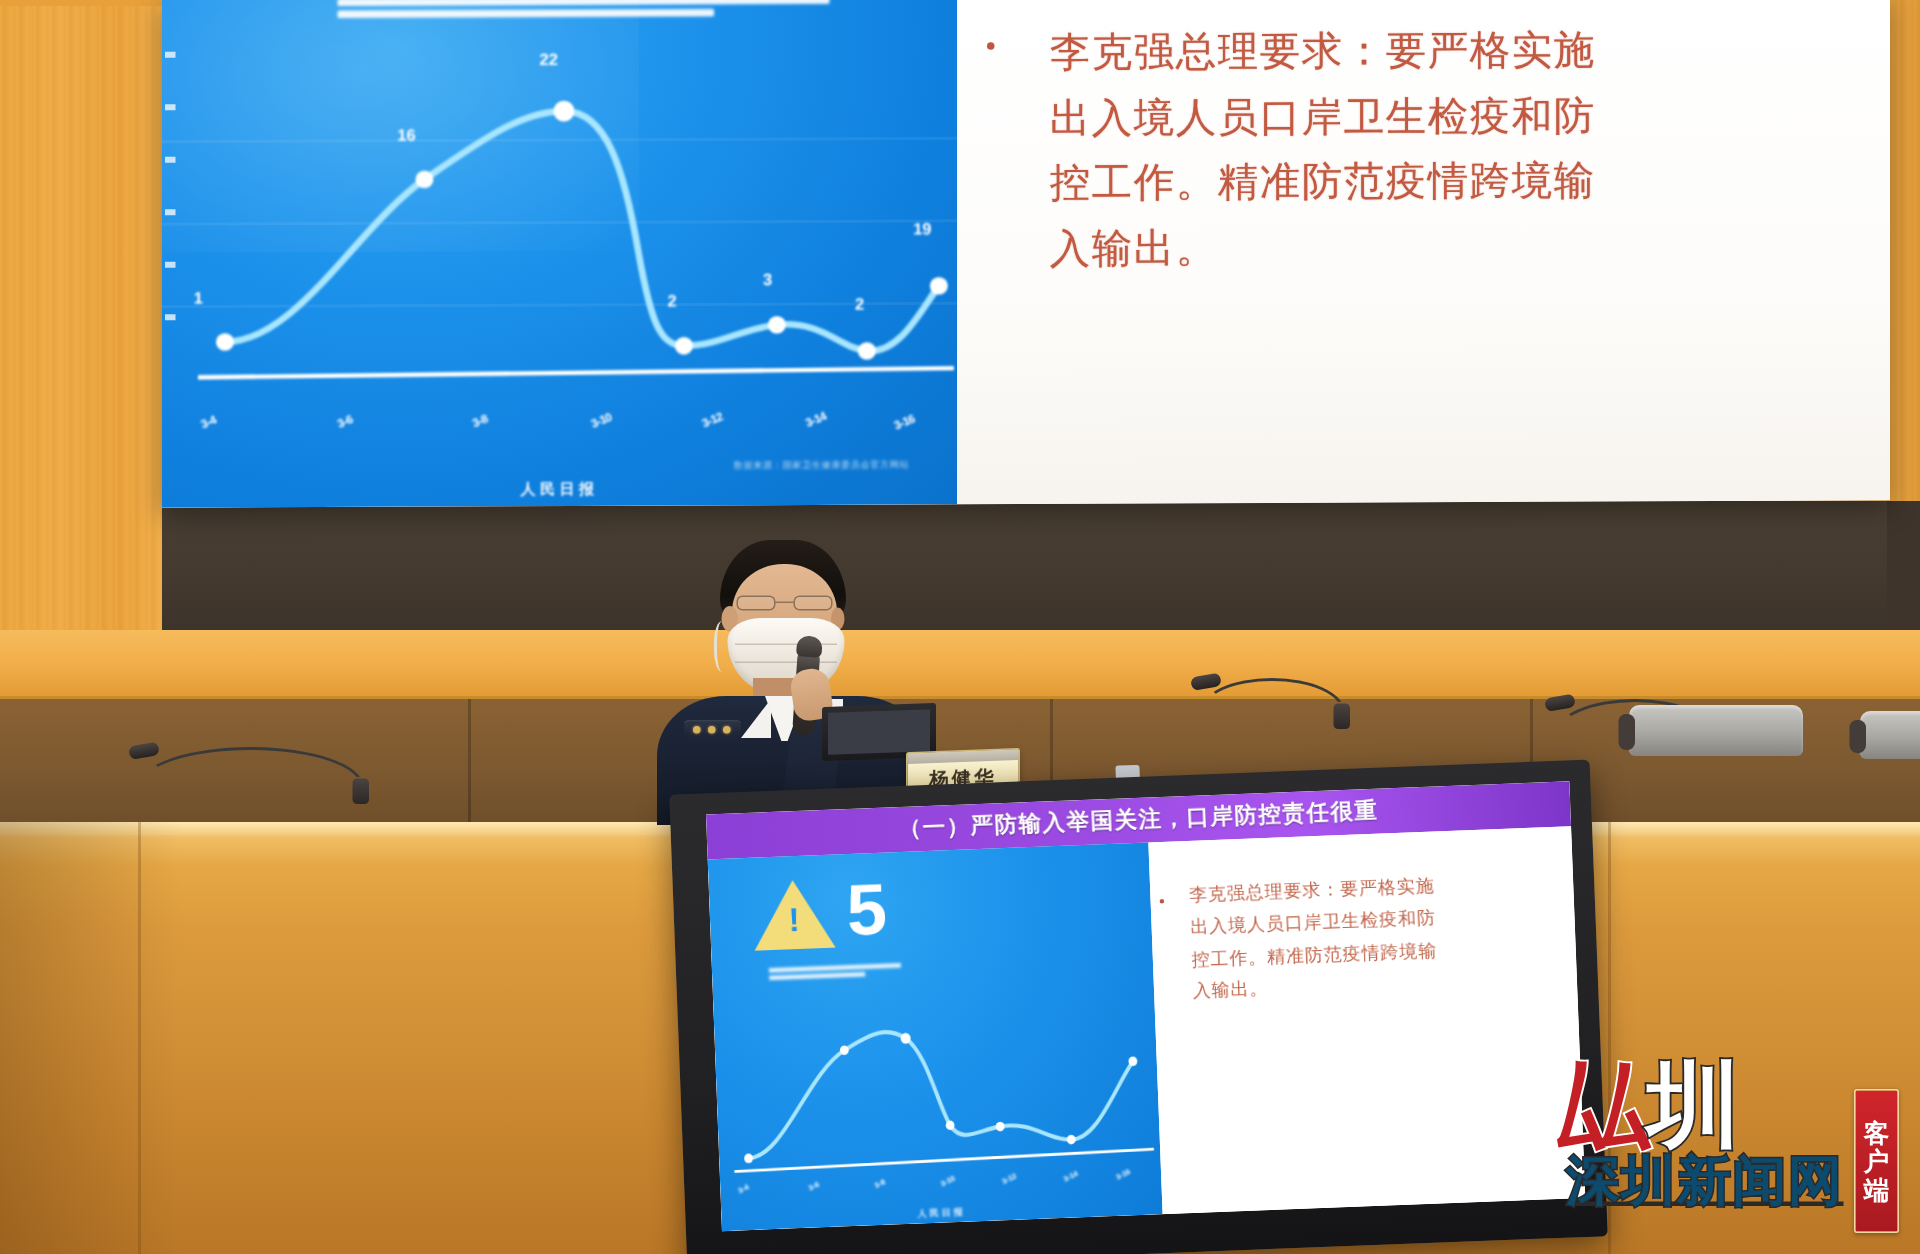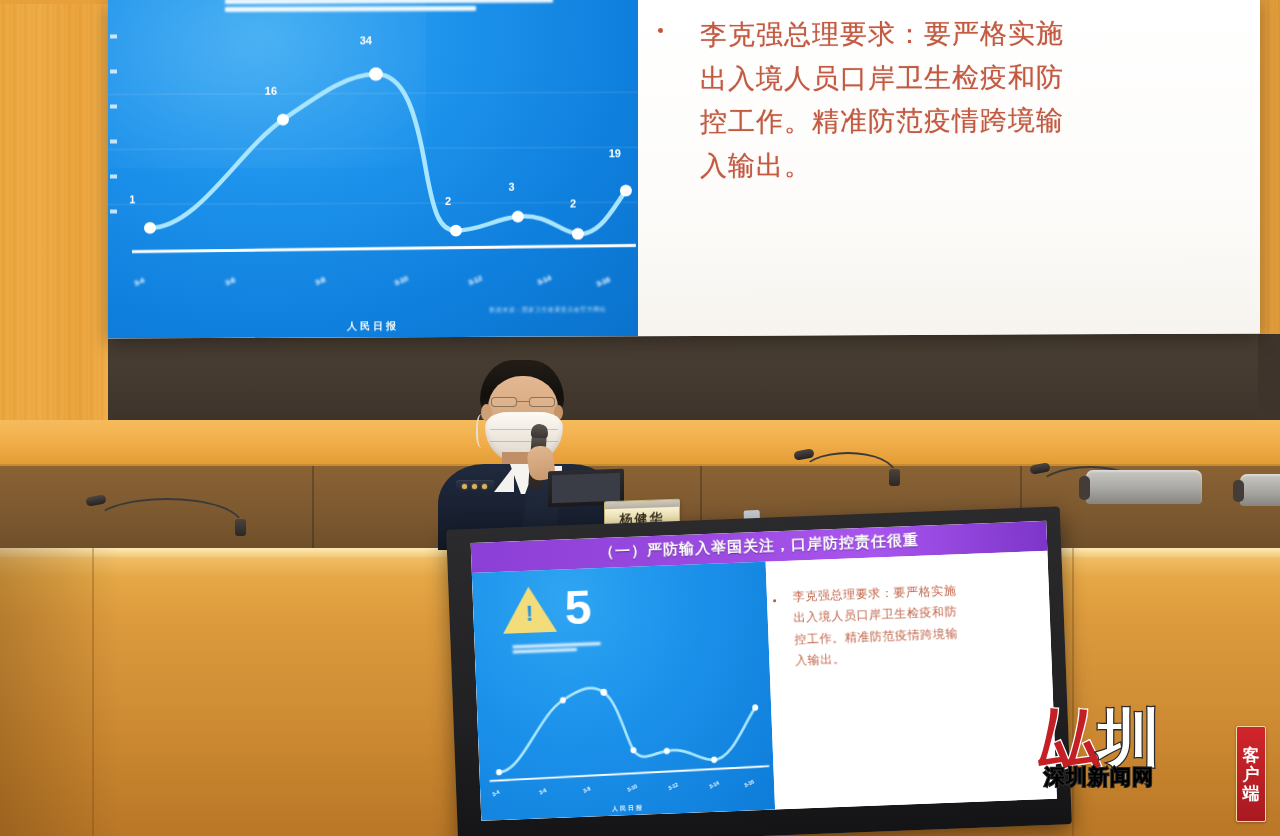--- a/index.html
+++ b/index.html
@@ -512,27 +512,28 @@
   .wm-big {
     font-family: "Liberation Serif", serif;
     font-size: 62px; font-weight: 700;
     line-height: 0.92;
     letter-spacing: -2px;
   }
   .wm-c1 { color: #c41f25; -webkit-text-stroke: 2.5px #ffffff; paint-order: stroke fill; }
   .wm-c2 { color: #ffffff; -webkit-text-stroke: 2.5px #2a2a2a; paint-order: stroke fill; }
   .wm-sub {
     font-family: "Liberation Serif", serif;
-    font-size: 21px; font-weight: 700;
-    color: #000000;
+    font-size: 36px; font-weight: 700;
+    color: #0c4a6e;
     -webkit-text-stroke: 2px #2a2a2a;
     paint-order: stroke fill;
     letter-spacing: 1px;
     margin-top: -4px;
     padding-left: 6px;
+    text-decoration: underline;
   }
   .wm-banner {
     position: absolute; right: 2px; top: 16px;
     width: 30px; height: 96px;
     background: linear-gradient(180deg, #d0252b, #a81a20);
     border: 1.5px solid #f0d8a0;
     border-radius: 2px;
     display: flex; flex-direction: column;
     align-items: center; justify-content: center;
     gap: 2px;
@@ -666,21 +667,21 @@
             <circle cx="175" cy="108" r="6" fill="#ffffff"></circle>
             <circle cx="268" cy="62" r="7" fill="#ffffff"></circle>
             <circle cx="348" cy="222" r="6" fill="#ffffff"></circle>
             <circle cx="410" cy="208" r="6" fill="#ffffff"></circle>
             <circle cx="470" cy="226" r="6" fill="#ffffff"></circle>
             <circle cx="518" cy="182" r="6" fill="#ffffff"></circle>
           </svg>
 
           <div class="dlabel" style="left:4.0%;  top:61%">1</div>
           <div class="dlabel" style="left:29.6%; top:24%">16</div>
-          <div class="dlabel" style="left:47.5%; top:7%">34</div>
+          <div class="dlabel" style="left:47.5%; top:7%">22</div>
           <div class="dlabel" style="left:63.6%; top:62%">2</div>
           <div class="dlabel" style="left:75.6%; top:57%">3</div>
           <div class="dlabel" style="left:87.2%; top:63%">2</div>
           <div class="dlabel" style="left:94.5%; top:46%">19</div>
         </div>
 
         <div class="xlabel" style="left:5%;  bottom:52px">3-4</div>
         <div class="xlabel" style="left:22%; bottom:52px">3-6</div>
         <div class="xlabel" style="left:39%; bottom:52px">3-8</div>
         <div class="xlabel" style="left:54%; bottom:52px">3-10</div>

